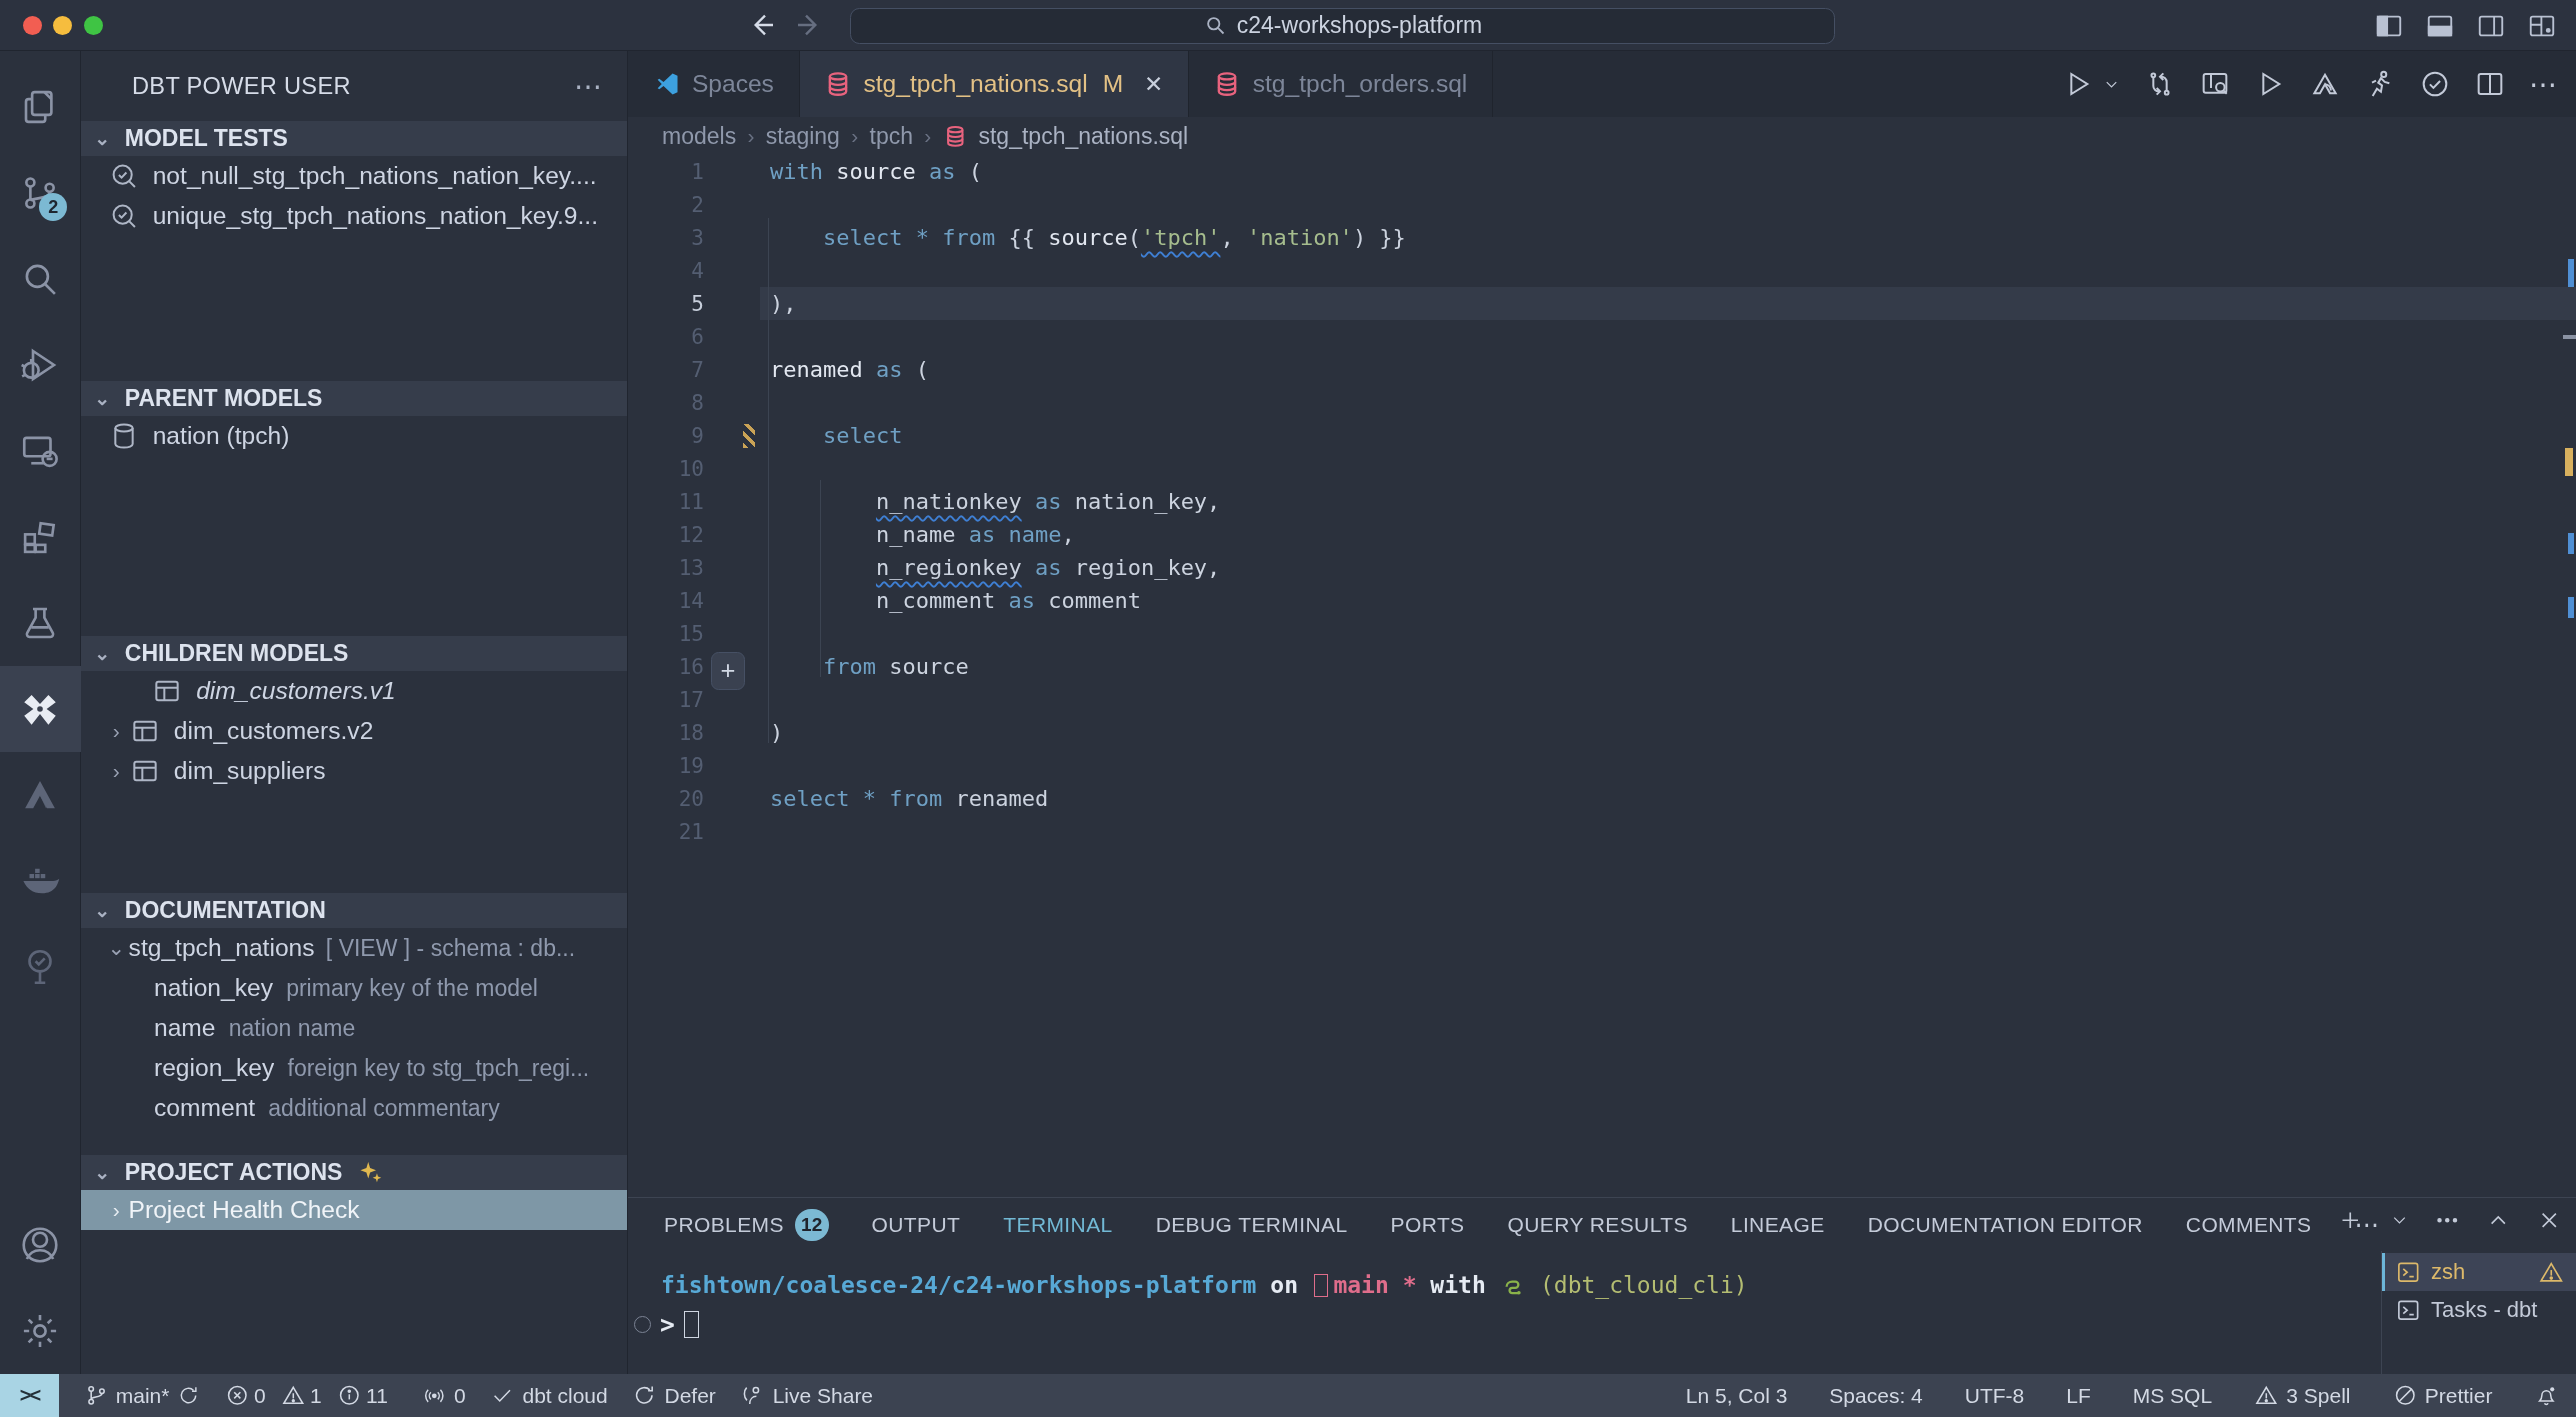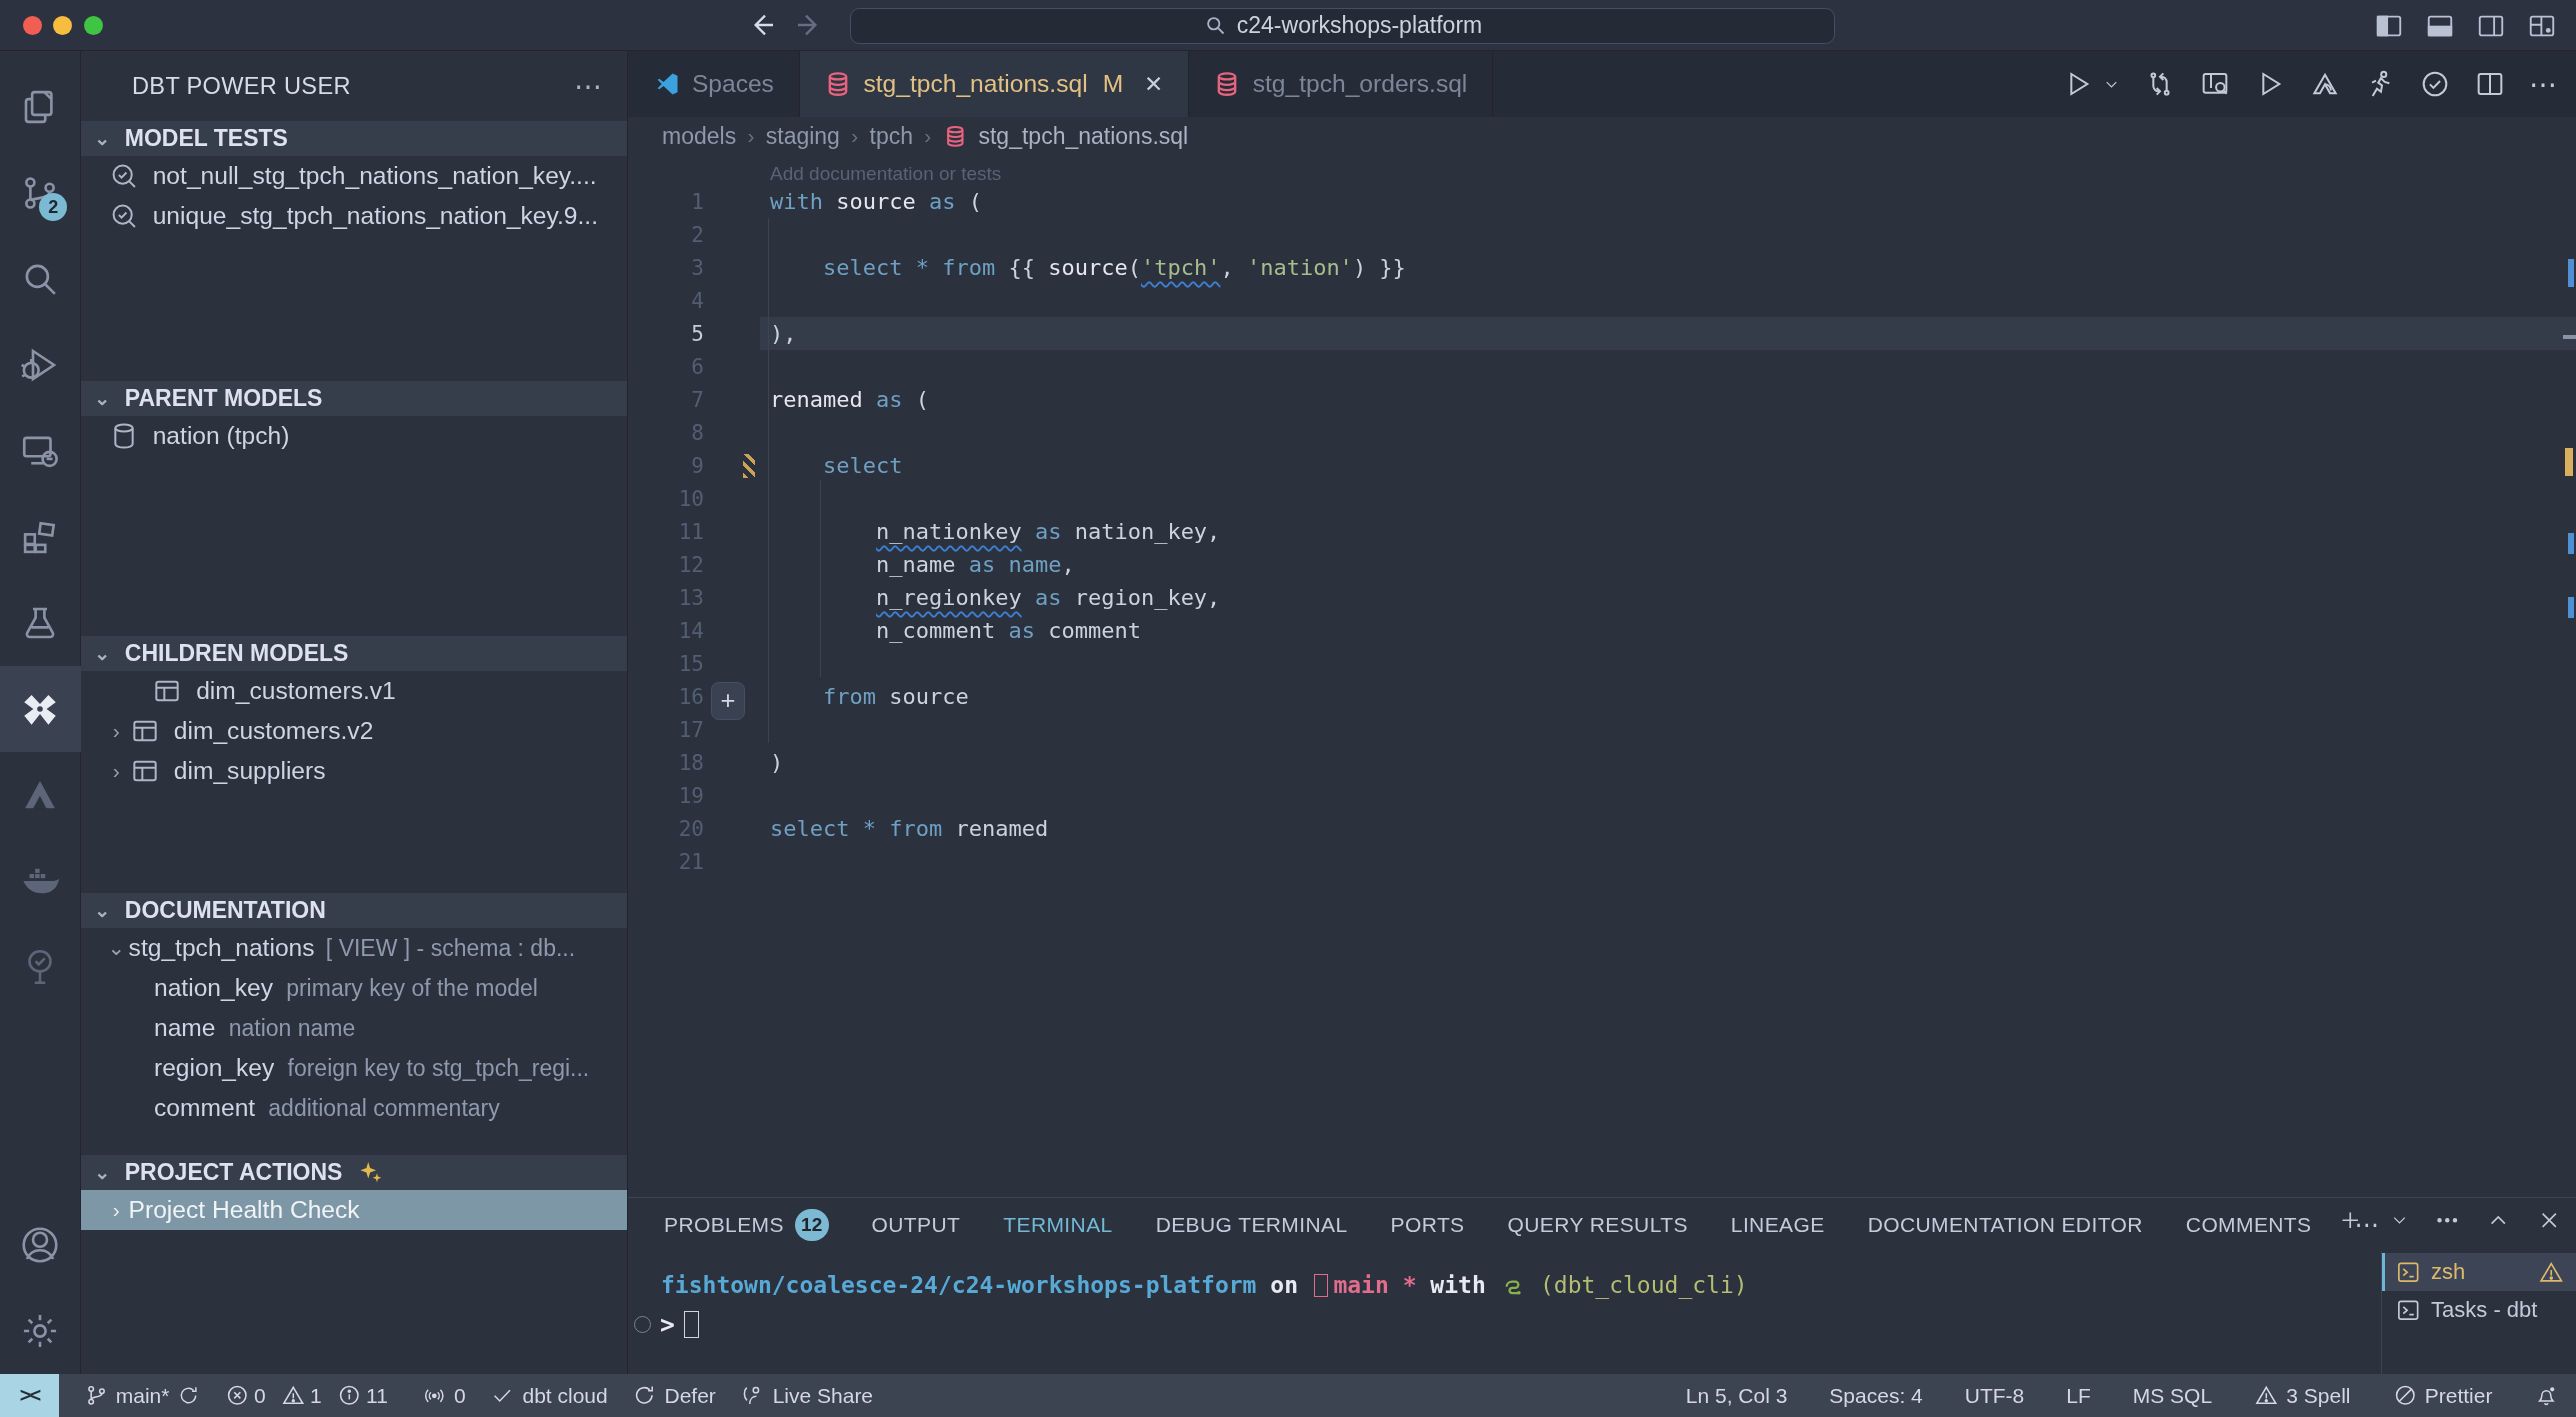--- a/index.html
+++ b/index.html
@@ -367,21 +367,21 @@
               <span class="chev">⌄</span>
               <span>CHILDREN MODELS</span>
             </div>
             <div class="sb-row" style="padding-left: 70px;">
               <span class="ic" style="width: 32px; height: 32px; margin-right: 13.2px;">
                 <svg viewBox="0 0 24 24" fill="none" stroke="currentColor" stroke-width="1.5">
                   <rect x="4" y="5" width="16" height="14" rx="1.5"></rect>
                   <path d="M4 9.5h16M10 9.5V19"></path>
                 </svg>
               </span>
-              <span class="lbl" style="font-weight: normal;">dim_customers.v1</span>
+              <span class="lbl" style="font-weight: normal; font-style: italic;">dim_customers.v1</span>
             </div>
             <div class="sb-row" style="padding-left: 23px;">
               <span class="chev">›</span>
               <span class="ic" style="width: 32px; height: 32px; margin-right: 13.2px;">
                 <svg viewBox="0 0 24 24" fill="none" stroke="currentColor" stroke-width="1.5">
                   <rect x="4" y="5" width="16" height="14" rx="1.5"></rect>
                   <path d="M4 9.5h16M10 9.5V19"></path>
                 </svg>
               </span>
               <span class="lbl" style="font-weight: normal;">dim_customers.v2</span>
@@ -543,21 +543,20 @@
             <svg viewBox="0 0 24 24" fill="none" stroke="#e8637e" stroke-width="2">
               <ellipse cx="12" cy="5.5" rx="7" ry="2.6"></ellipse>
               <path d="M5 5.5v13c0 1.5 3.1 2.7 7 2.7s7-1.2 7-2.7v-13"></path>
               <path d="M5 10c0 1.5 3.1 2.7 7 2.7s7-1.2 7-2.7M5 14.5c0 1.5 3.1 2.7 7 2.7s7-1.2 7-2.7"></path>
             </svg>
           </span>
           <span class="last">stg_tpch_nations.sql</span>
         </div>
 
       <div class="code" id="code">
-        <div class="codelens">Add documentation or tests</div>
         <div id="code-lines">
             <div class="line">
               <div class="gut">1</div>
               <div class="ct"><span class="tk-k">with</span><span class="tk-t"> </span><span class="tk-f">source</span><span class="tk-t"> </span><span class="tk-k">as</span><span class="tk-t"> (</span></div>
             </div>
             <div class="line">
               <div class="gut">2</div>
               <div class="ct"></div>
             </div>
             <div class="line">

